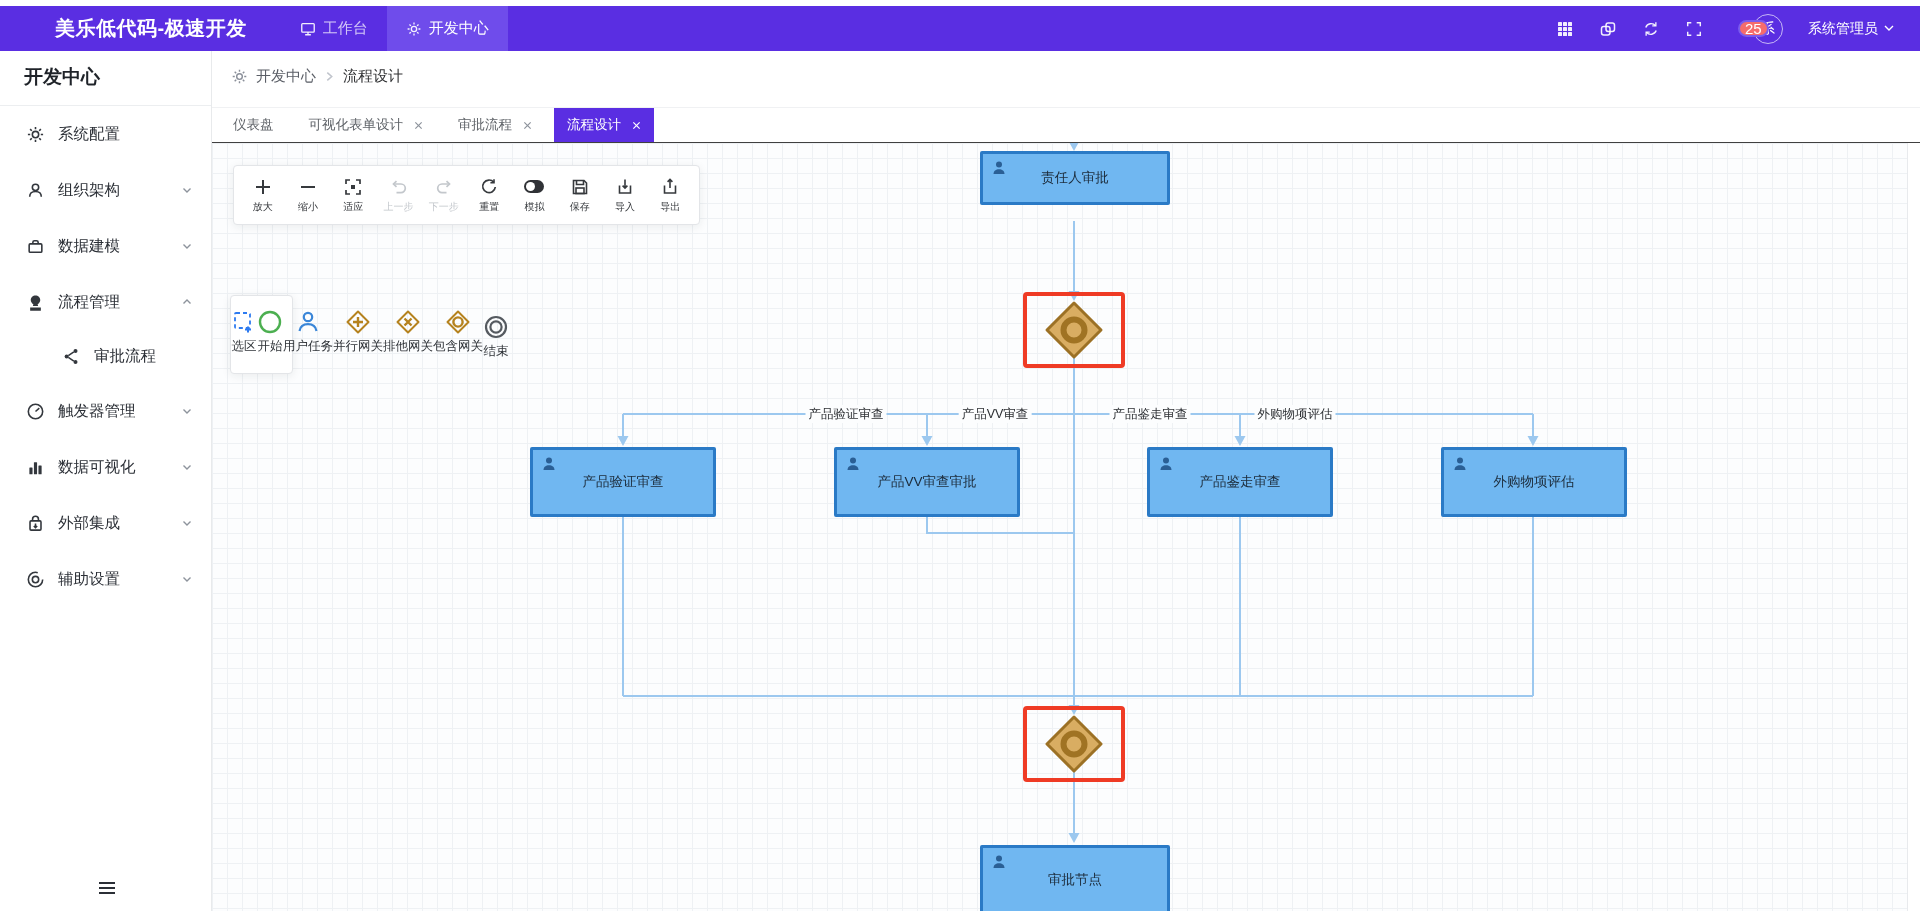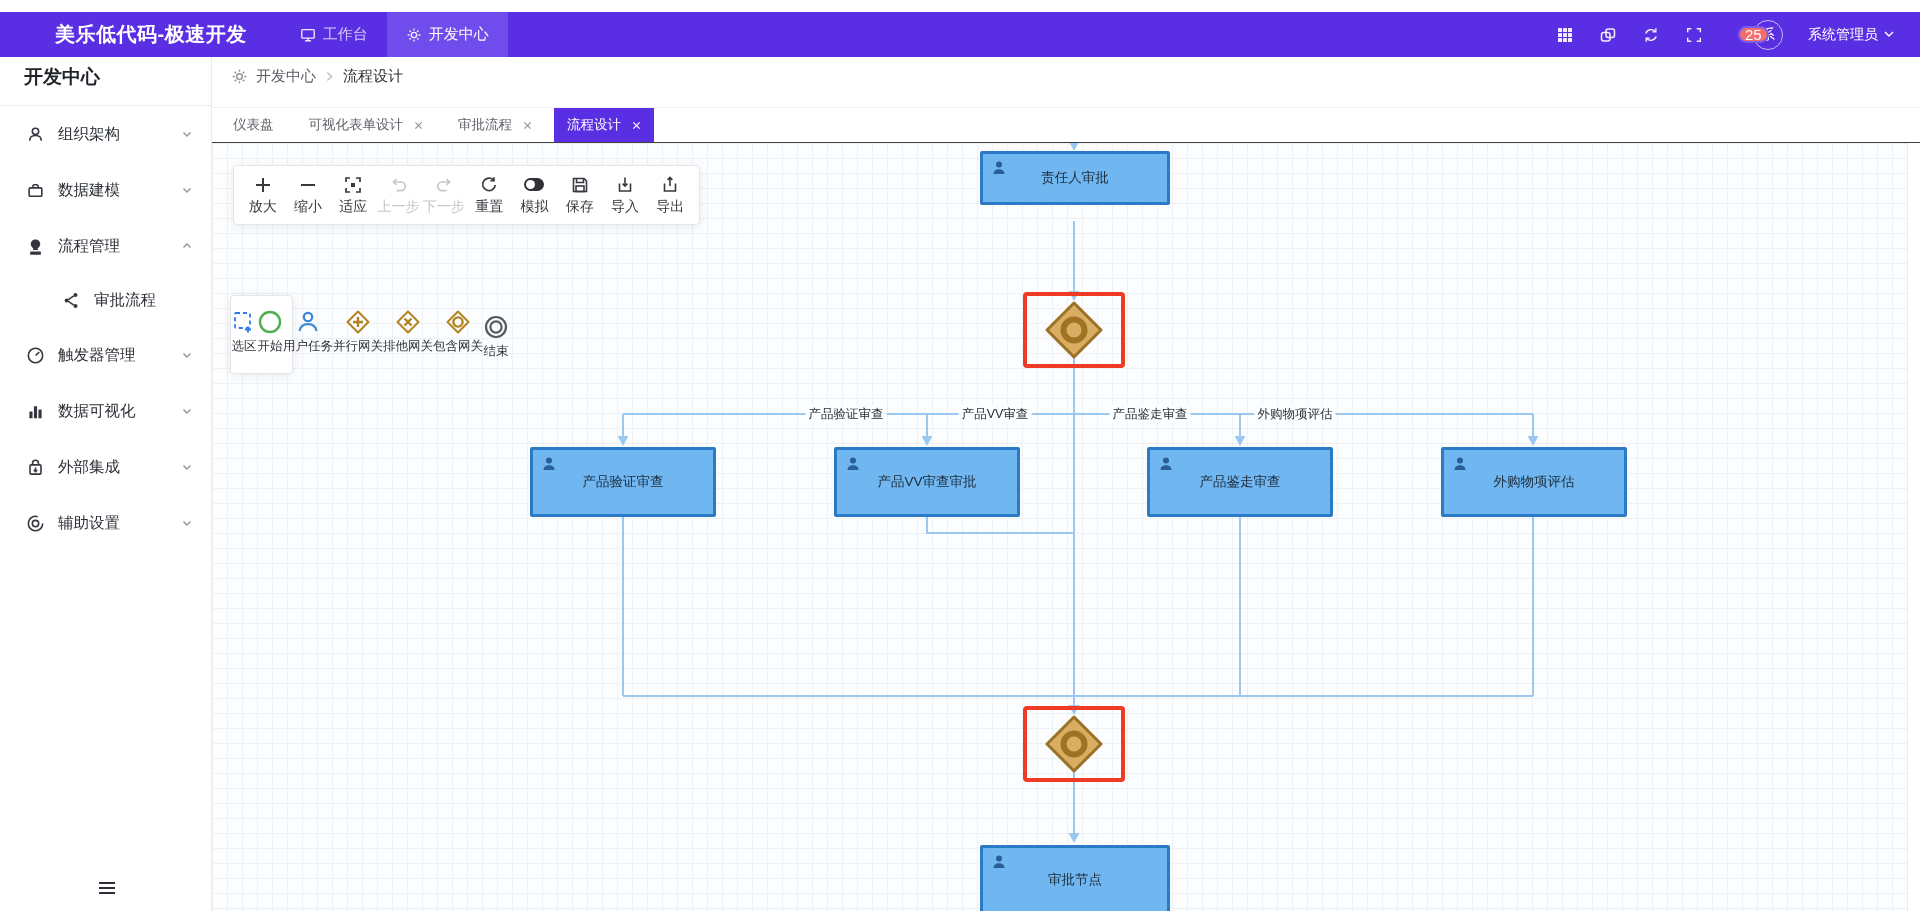--- a/index.html
+++ b/index.html
@@ -1,21 +1,21 @@
 <!DOCTYPE html>
 <html><head>
 <meta charset="utf-8">
 <style>
   * { margin:0; padding:0; box-sizing:border-box; }
   html,body { width:1920px; height:911px; overflow:hidden; }
   body { font-family:"Liberation Sans","DejaVu Sans",sans-serif; background:#fff; color:#2b2f36; }
   svg { display:block; }
 
   
-  .navbar { position:absolute; left:0; top:12px; width:1920px; height:45px; background:#5a2ee2; display:flex; align-items:center; z-index:30; }
+  .navbar { position:absolute; left:0; top:6px; width:1920px; height:45px; background:#5a2ee2; display:flex; align-items:center; z-index:30; }
   .brand { margin-left:55px; font-size:20px; font-weight:700; color:#fff; letter-spacing:.5px; white-space:nowrap; }
   .nav-menu { display:flex; height:45px; margin-left:34px; }
   .nav-item { display:flex; align-items:center; gap:7px; padding:9px 19px; font-size:15px; color:rgba(255,255,255,.72); cursor:pointer; }
   .nav-item.active { background:#6f4ceb; color:#fff; }
   .nav-right { margin-left:auto; display:flex; align-items:center; gap:25px; padding-right:26px; }
   .nav-ico { width:18px; height:18px; color:rgba(255,255,255,.92); position:relative; cursor:pointer; }
   .msg-wrap { position:relative; cursor:pointer; }
   .badge { position:absolute; top:-9px; left:10px; min-width:24px; height:17px; padding:0 5px; background:#f56c6c; border:2px solid #7a5bee; border-radius:9px; color:#fff; font-size:15px; display:flex; align-items:center; justify-content:center; }
   .avatar { width:30px; height:30px; border-radius:50%; border:1px solid rgba(255,255,255,.65); color:#fff; font-size:14px; display:flex; align-items:center; justify-content:center; cursor:pointer; }
   .username { color:#fff; font-size:14px; display:flex; align-items:center; gap:6px; cursor:pointer; }
@@ -47,21 +47,21 @@
   .canvas { position:absolute; left:212px; top:143px; width:1708px; height:768px; overflow:hidden;
     background-color:#fcfdfe;
     background-image:linear-gradient(#eef1f4 1px,transparent 1px),linear-gradient(90deg,#eef1f4 1px,transparent 1px);
     background-size:15px 15px; }
   .side-strip { position:absolute; top:0; right:0; width:13px; height:100%; background:#fff; border-left:1px solid #e8eaed; }
 
   
   .fl-toolbar { position:absolute; left:21px; top:22px; width:467px; height:60px; background:#fff; border:1px solid #e3e5e8; border-radius:4px; box-shadow:0 2px 10px rgba(31,35,41,.08); display:flex; align-items:center; justify-content:space-around; padding:0 6px; z-index:5; }
   .tbtn { width:44px; display:flex; flex-direction:column; align-items:center; gap:3px; cursor:pointer; color:#36393d; }
   .tbtn .t-ico { width:20px; height:20px; display:flex; align-items:center; justify-content:center; }
-  .tbtn .t-label { font-size:14px; white-space:nowrap; }
+  .tbtn .t-label { font-size:10px; white-space:nowrap; }
   .tbtn.disabled { color:#c3c7cc; cursor:default; }
   .toggle-pill { width:26px; height:13px; border-radius:7px; background:#303236; position:relative; }
   .toggle-pill::after { content:""; position:absolute; left:2px; top:2px; width:9px; height:9px; border-radius:50%; background:#fff; }
 
   
   .palette { position:absolute; left:18px; top:152px; width:63px; background:#fff; border:1px solid #e3e5e8; border-radius:4px; box-shadow:0 2px 10px rgba(31,35,41,.08); padding:13px 0 9px; display:flex; align-items:center; z-index:5; }
   .pitem { display:flex; flex-direction:column; align-items:center; gap:3px; margin-bottom:9px; cursor:grab; }
   .pitem .p-ico { width:26px; height:26px; display:flex; align-items:center; justify-content:center; }
   .pitem .p-label { font-size:12.5px; color:#2f3338; white-space:nowrap; }
 
@@ -153,20 +153,29 @@
         <svg width="10" height="7" viewBox="0 0 10 7" fill="none" stroke="currentColor" stroke-width="1.4">
             <path d="M1 1l4 4 4-4"></path>
           </svg>
       </span>
     </div>
   </div>
 
   <div class="sidebar">
     <div class="sb-title">开发中心</div>
 
+    <div class="sb-item">
+      <span class="sb-ico">
+          <svg viewBox="0 0 18 18" fill="none" stroke="currentColor" stroke-width="1.5">
+            <circle cx="9" cy="9" r="3"></circle>
+            <path d="M9 1.8V4M9 14v2.2M1.8 9H4M14 9h2.2M3.9 3.9l1.6 1.6M12.5 12.5l1.6 1.6M14.1 3.9l-1.6 1.6M5.5 12.5l-1.6 1.6"></path>
+          </svg>
+        </span>
+      <span class="sb-label">系统配置</span>
+    </div>
 
     <div class="sb-item">
       <span class="sb-ico">
           <svg viewBox="0 0 18 18" fill="none" stroke="currentColor" stroke-width="1.5">
             <circle cx="9" cy="6" r="3"></circle>
             <path d="M3.5 15c0-3.5 2.5-5 5.5-5s5.5 1.5 5.5 5"></path>
           </svg>
         </span>
       <span class="sb-label">组织架构</span>
       <span class="chev">

